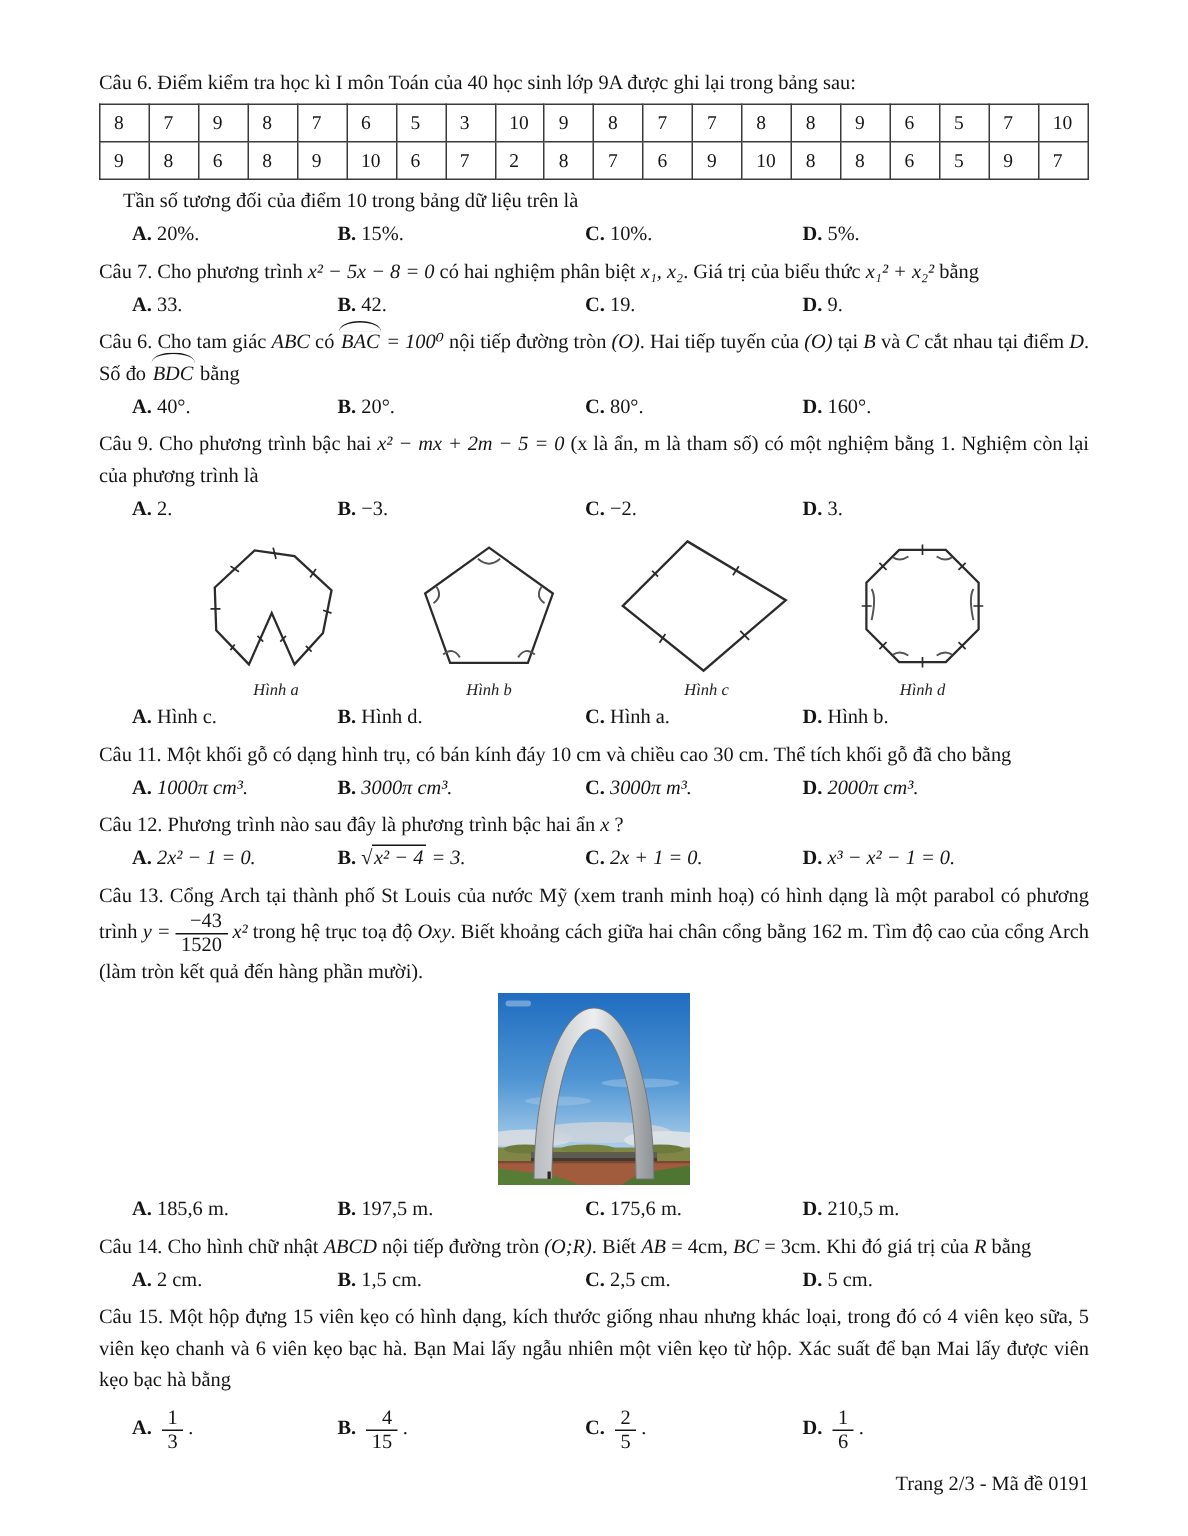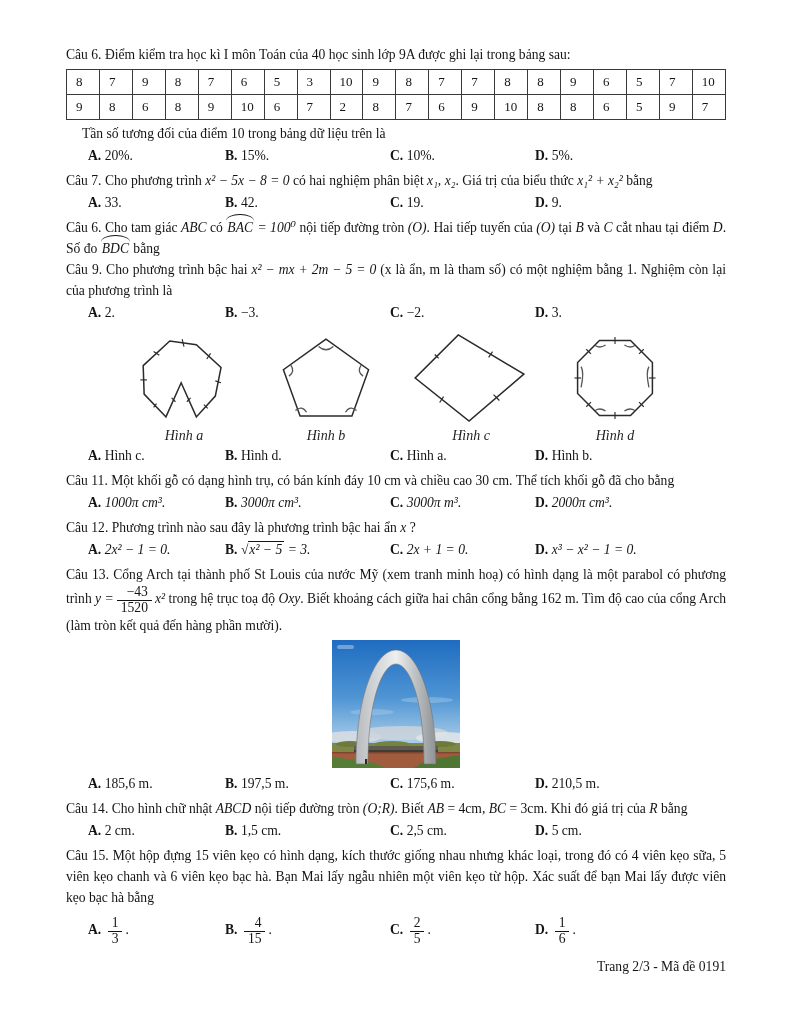--- a/index.html
+++ b/index.html
@@ -17,21 +17,21 @@
   table.scores td { border:1px solid #3a3a3a; height:24px; padding:0 0 0 9px; font-size:13px; }
 
   .opts { display:flex; padding-left:22px; margin:2px 0 4px 0; line-height:20px; align-items:center; }
   .opt  { white-space:nowrap; }
   .opt .ol { font-weight:bold; }
   .opt1 { width:137px; } .opt2 { width:165px; } .opt3 { width:145px; } .opt4 { flex:1; }
 
   .figs { display:flex; justify-content:center; gap:36px; align-items:flex-end; margin:8px 0 2px 0; }
   .fig  { text-align:center; }
   .fig svg { display:block; margin:0 auto; }
-  .fig .cap { font-style:italic; font-size:14px; margin-top:3px; color:#222; }
+  .fig .cap { font-style:italic; font-size:11px; margin-top:3px; color:#222; }
 
   .frac { display:inline-block; vertical-align:middle; text-align:right; line-height:1.08; margin:0 3px; }
   .frac .fn { display:block; padding:0 4px 0 4px; border-bottom:1.3px solid #141414; }
   .frac .fd { display:block; padding:0 4px; }
 
   .hat { position:relative; font-style:italic; display:inline-block; padding:0 1px; }
   .hat::before { content:""; position:absolute; left:0; right:0; top:-3px; height:6px;
     border-top:1.4px solid #141414; border-radius:50% / 100% 100% 0 0; }
 
   .sqrt .rs  { font-style:normal; }
@@ -136,20 +136,26 @@
       <span class="m">(O)</span><span>. Hai tiếp tuyến của</span>
       <span class="m">(O)</span>
       <span>tại</span>
       <span class="m">B</span>
       <span>và</span>
       <span class="m">C</span>
       <span>cắt nhau tại điểm</span>
       <span class="m">D</span><span>. Số đo</span>
       <span class="hat">BDC</span>
       <span>bằng</span></p>
+    <div class="opts">
+      <span class="opt opt1"><b class="ol">A.</b> <span>40°.</span></span>
+      <span class="opt opt2"><b class="ol">B.</b> <span>20°.</span></span>
+      <span class="opt opt3"><b class="ol">C.</b> <span>80°.</span></span>
+      <span class="opt opt4"><b class="ol">D.</b> <span>160°.</span></span>
+    </div>
   </div>
 
   <div class="qblock">
     <p class="line"><b class="ql">Câu 9.</b>
       <span>Cho phương trình bậc hai</span>
       <span class="m">x² − mx + 2m − 5 = 0</span>
       <span>(x là ẩn, m là tham số) có một nghiệm bằng 1. Nghiệm còn lại của phương trình là</span></p>
     <div class="opts">
       <span class="opt opt1"><b class="ol">A.</b> <span>2.</span></span>
       <span class="opt opt2"><b class="ol">B.</b> <span>−3.</span></span>
@@ -236,21 +242,21 @@
     </div>
   </div>
 
   <div class="qblock">
     <p class="line"><b class="ql">Câu 12.</b>
       <span>Phương trình nào sau đây là phương trình bậc hai ẩn</span>
       <span class="m">x</span>
       <span>?</span></p>
     <div class="opts">
       <span class="opt opt1"><b class="ol">A.</b> <span class="m">2x² − 1 = 0.</span></span>
-      <span class="opt opt2 sqrt"><b class="ol">B.</b> <span class="rs">√</span><span class="rcd">x² − 5</span> <span class="m">= 3.</span></span>
+      <span class="opt opt2 sqrt"><b class="ol">B.</b> <span class="rs">√</span><span class="rcd">x² − 4</span> <span class="m">= 3.</span></span>
       <span class="opt opt3"><b class="ol">C.</b> <span class="m">2x + 1 = 0.</span></span>
       <span class="opt opt4"><b class="ol">D.</b> <span class="m">x³ − x² − 1 = 0.</span></span>
     </div>
   </div>
 
   <div class="qblock">
     <p class="line"><b class="ql">Câu 13.</b>
       <span>Cổng Arch tại thành phố St Louis của nước Mỹ (xem tranh minh hoạ) có hình dạng là một parabol có phương trình</span>
       <span class="m">y =</span><span class="frac"><span class="fn">−43</span><span class="fd">1520</span></span><span class="m">x²</span>
       <span>trong hệ trục toạ độ</span>

